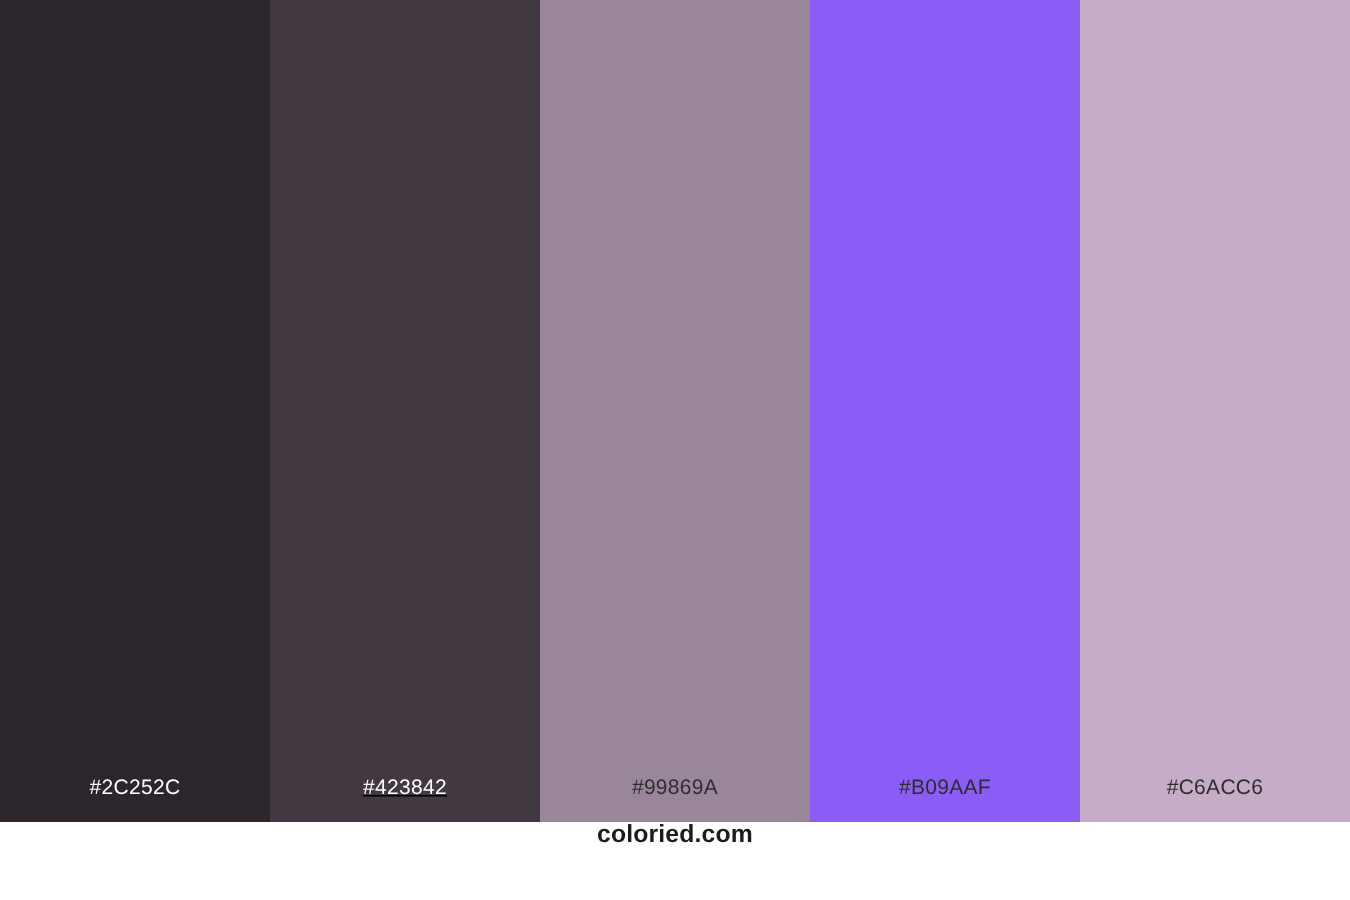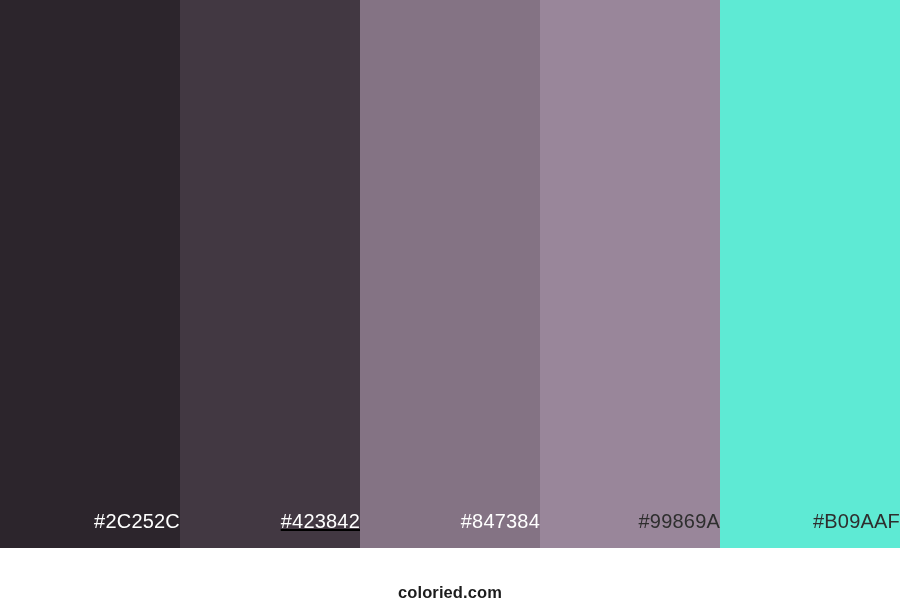--- a/index.html
+++ b/index.html
@@ -39,41 +39,41 @@
     position: relative;
     display: flex;
     align-items: flex-end;
     justify-content: center;
     overflow: hidden;
   }
 
   .swatch-label {
     display: block;
     width: 100%;
-    text-align: right;
+    text-align: center;
     font-family: "Liberation Sans", sans-serif;
-    font-size: 20px;
+    font-size: 14px;
     font-weight: 400;
     letter-spacing: 0.2px;
     line-height: 1;
     padding-bottom: 17px;
     white-space: nowrap;
     user-select: none;
   }
 
   .swatch.on-dark  .swatch-label { color: #ffffff; }
   .swatch.on-light .swatch-label { color: #2e2e2e; }
 
   
   #footer-bar {
     flex: 1 1 auto;
     width: 900px;
     background: #ffffff;
     display: flex;
-    align-items: flex-end;
+    align-items: flex-start;
     justify-content: center;
   }
 
   #footer-brand {
     font-family: "Liberation Sans", sans-serif;
     font-size: 16.5px;
     font-weight: 700;
     color: #1c1c1c;
     letter-spacing: 0.1px;
     line-height: 1;
@@ -85,28 +85,28 @@
 
 <div id="palette-page">
 
   <div id="swatch-strip">
       <div class="swatch on-dark" style="background-color: rgb(44, 37, 44);">
         <span class="swatch-label" style="color: rgb(255, 255, 255);">#2C252C</span>
       </div>
       <div class="swatch on-dark" style="background-color: rgb(66, 56, 66); text-decoration: underline;">
         <span class="swatch-label" style="color: rgb(255, 255, 255);">#423842</span>
       </div>
-      <div class="swatch on-dark" style="background-color: rgb(132, 115, 132);">
-        <span class="swatch-label" style="color: rgb(255, 255, 255);">#847384</span>
-      </div>
       <div class="swatch on-light" style="background-color: rgb(153, 134, 154);">
         <span class="swatch-label" style="color: rgb(46, 46, 46);">#99869A</span>
       </div>
-      <div class="swatch on-light" style="background-color: #5eead4;">
+      <div class="swatch on-light" style="background-color: #8b5cf6;">
         <span class="swatch-label" style="color: rgb(46, 46, 46);">#B09AAF</span>
+      </div>
+      <div class="swatch on-light" style="background-color: rgb(198, 172, 198);">
+        <span class="swatch-label" style="color: rgb(46, 46, 46);">#C6ACC6</span>
       </div>
     </div>
 
   <div id="footer-bar" style="background-color: rgb(255, 255, 255);">
     <span id="footer-brand" style="color: rgb(28, 28, 28);">coloried.com</span>
   </div>
 
 </div>
 
 </body></html>

